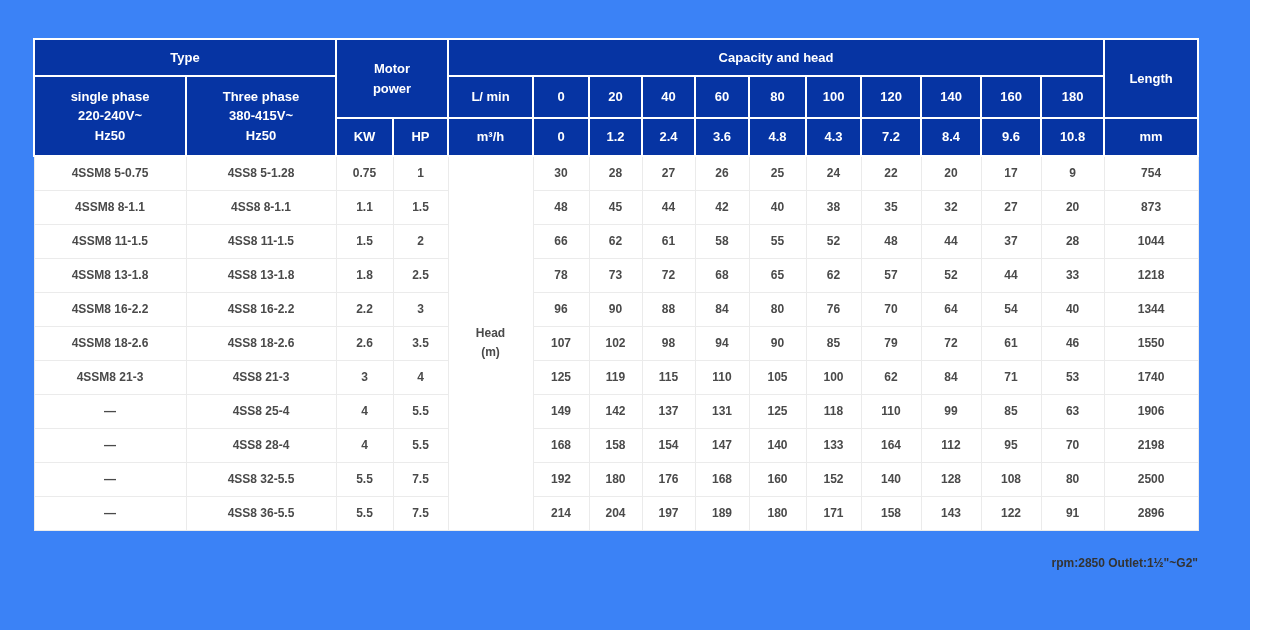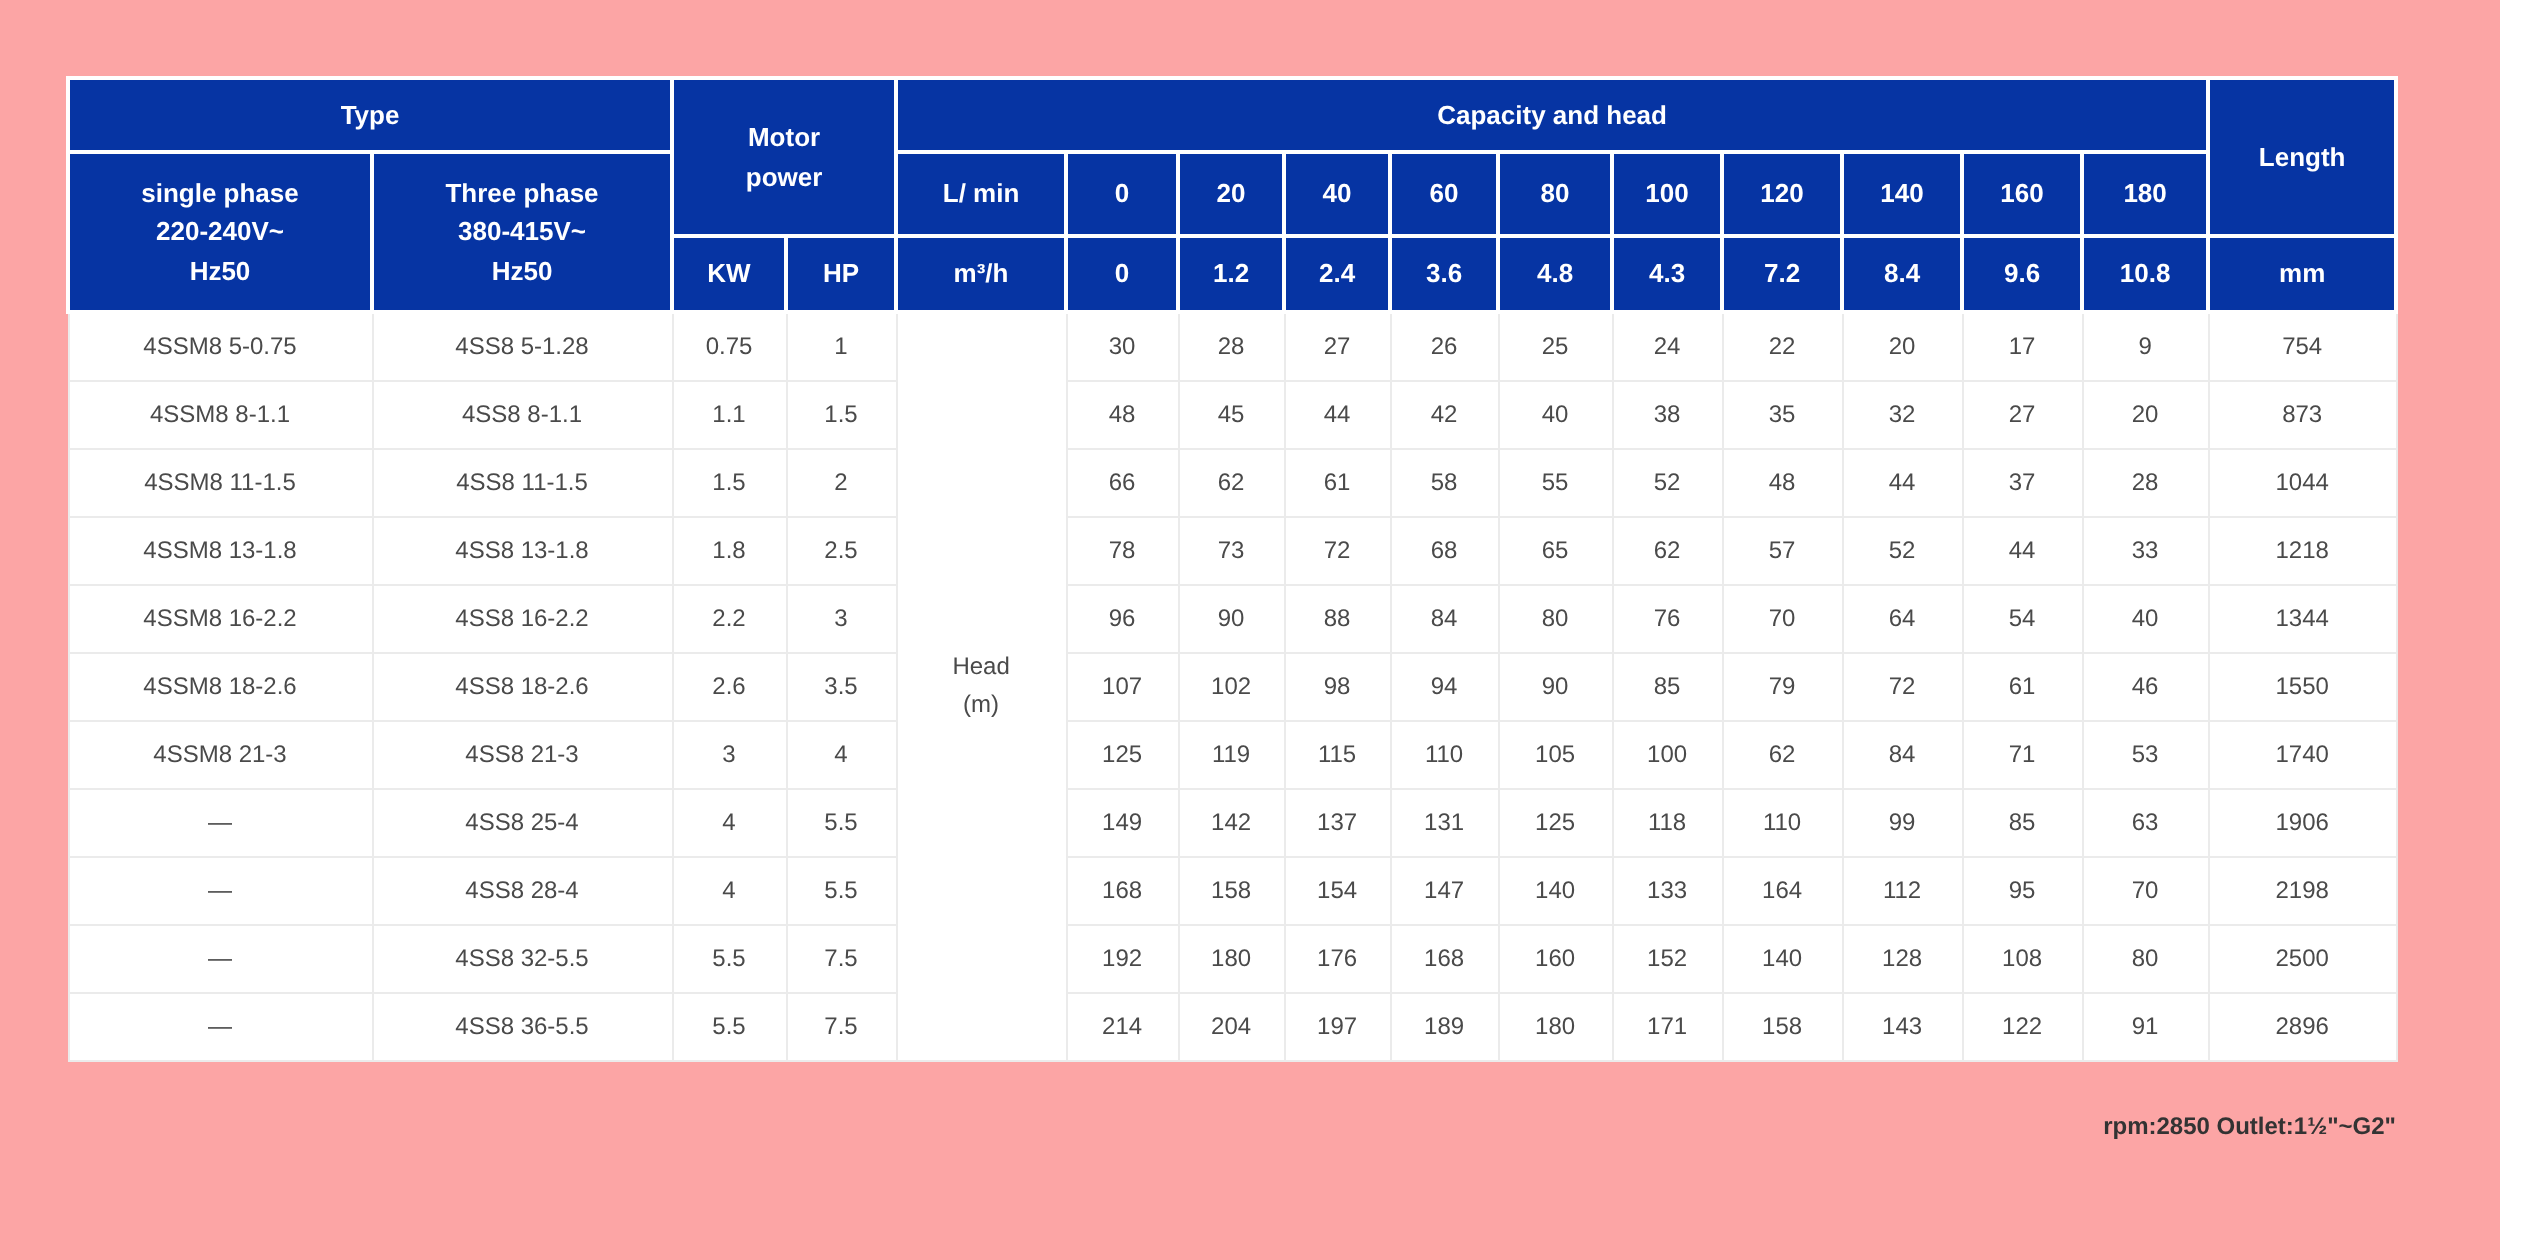--- a/index.html
+++ b/index.html
@@ -1,21 +1,21 @@
 <!DOCTYPE html>
 <html><head>
 <meta charset="utf-8">
 <style>
   * { margin: 0; padding: 0; box-sizing: border-box; }
   html, body {
     width: 1261px; height: 630px;
     background: #ffffff;
     font-family: "Liberation Sans", sans-serif;
   }
-  .stage { position: relative; width: 1250px; height: 630px; background: #fca5a5; overflow: hidden; }
+  .stage { position: relative; width: 1250px; height: 630px; background: #3b82f6; overflow: hidden; }
 
   table.spec {
     position: absolute;
     left: 33px; top: 38px;
     width: 1164px;
     border-collapse: collapse;
     table-layout: fixed;
   }
 
   
@@ -38,21 +38,21 @@
   
   tbody td {
     background: #ffffff;
     color: #4a4a4a;
     font-size: 12px;
     text-align: center;
     vertical-align: middle;
     border: 1px solid #ebebeb;
     padding: 0 2px;
   }
-  tbody tr { height: 34px; }
+  tbody tr { height: 34px; font-weight: bold; }
   tbody td.headcell { color: #4a4a4a; line-height: 1.6; }
 
   
   .footnote {
     position: absolute;
     top: 556px;
     right: 52px;
     font-size: 12px;
     font-weight: bold;
     color: #333333;

